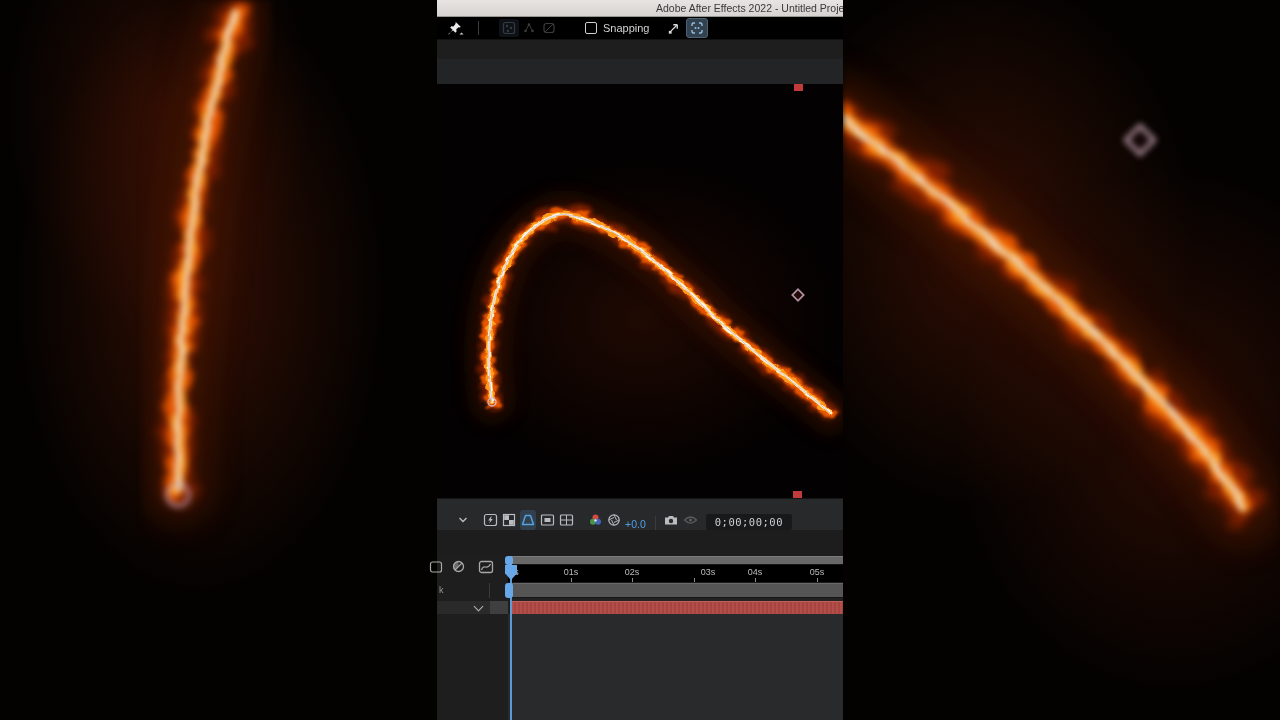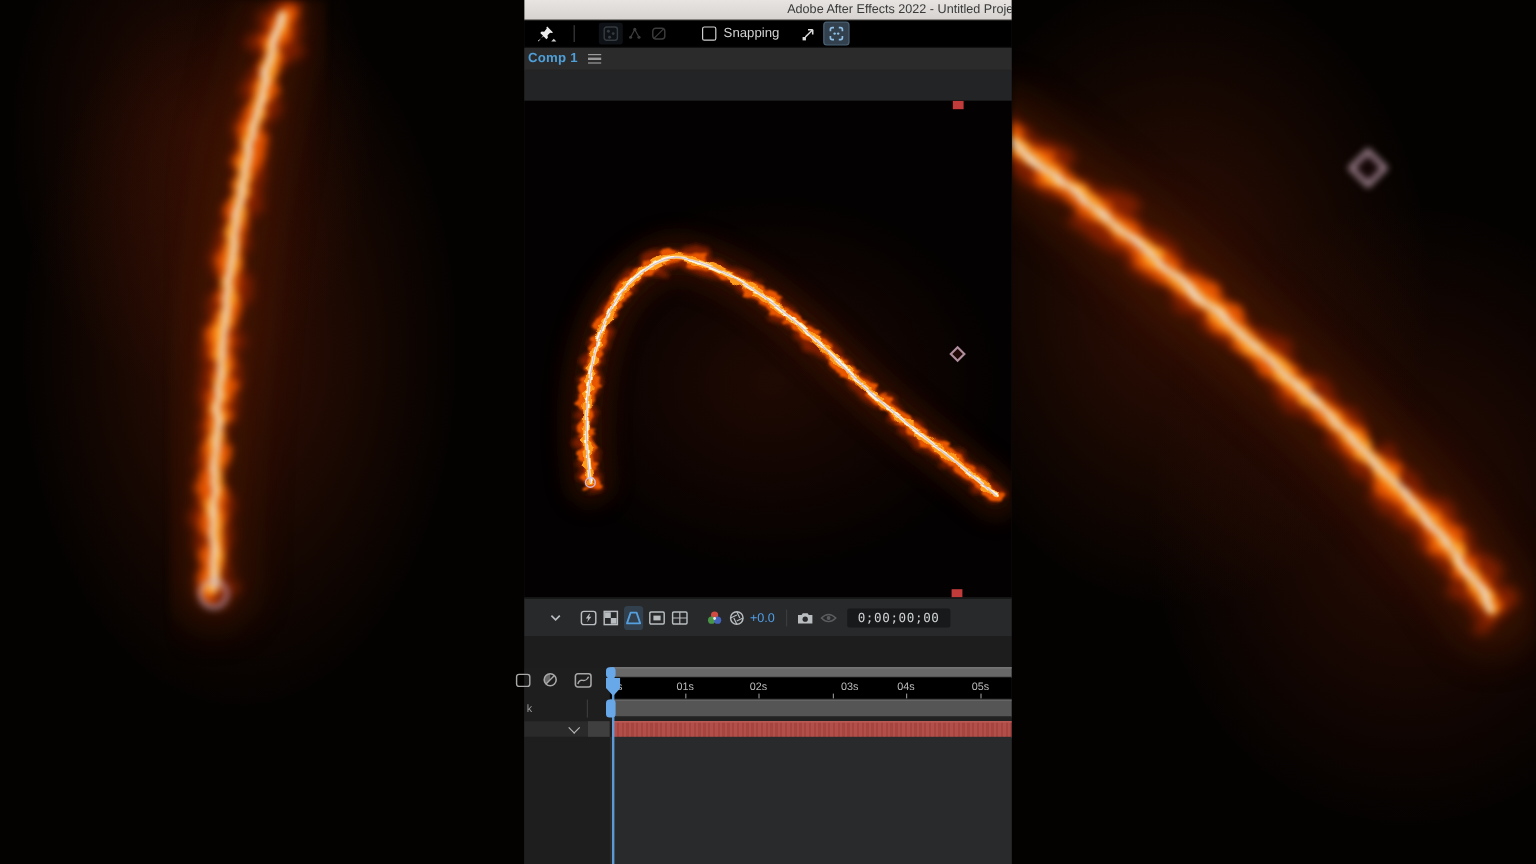--- a/index.html
+++ b/index.html
@@ -50,21 +50,21 @@
     border-bottom:1px solid #0c0c0c;}
 
   .compview{position:absolute;left:0;top:84px;width:406px;height:414px;overflow:hidden;
     background:radial-gradient(260px 210px at 205px 235px, rgba(70,20,5,.42), rgba(0,0,0,0) 75%),#030101;}
   .handle{position:absolute;width:9px;height:7px;background:#c23b3b;}
   .handle.top{left:357px;top:0;}
   .handle.bottom{left:356px;bottom:0;}
 
   .comptoolbar{position:absolute;left:0;top:498px;width:406px;height:31px;background:#28292b;
     border-top:1px solid #151515;border-bottom:1px solid #151515;
-    display:flex;align-items:center;}
+    display:flex;align-items:flex-end;}
   .cbtn{position:relative;display:flex;align-items:center;justify-content:center;
         height:20px;border-radius:2px;margin:0 2px;}
   .cbtn.hl{background:#31404c;border-radius:3px;}
   .csep{width:1px;height:14px;background:#3b3c3e;margin:0 5px;}
   .exposure{font-size:10.5px;color:#4f9fe8;margin:0 4px 0 2px;}
   .timecode{background:#18191a;border-radius:2px;padding:2px 9px;margin-left:6px;
     font-family:"DejaVu Sans Mono",monospace;font-size:10.5px;color:#cfd2d4;letter-spacing:.5px;}
 
   .tlgap{position:absolute;left:0;top:530px;width:406px;height:26px;background:#1d1d1e;
     border-bottom:1px solid #151515;}
@@ -214,28 +214,20 @@
       </div>
       <div class="tbtn sel-box" style="margin-left:2px">
         <svg width="14" height="14" viewBox="0 0 14 14">
           <path d="M2 5V3.5Q2 2 3.5 2H5M9 2h1.5Q12 2 12 3.5V5M12 9v1.5Q12 12 10.5 12H9M5 12H3.5Q2 12 2 10.5V9" fill="none" stroke="#8fc1e8" stroke-width="1.4"></path>
           <circle cx="5.5" cy="7" r="1" fill="#8fc1e8"></circle>
             <circle cx="8.5" cy="7" r="1" fill="#8fc1e8"></circle>
         </svg>
       </div>
     </div>
 
-    <div class="tabrow">
-      <span class="tab-label">Comp 1</span>
-      <span class="hamb">
-          <i></i>
-          <i></i>
-          <i></i>
-        </span>
-    </div>
 
     <div class="panelgap"></div>
 
     <div class="compview">
       <svg width="406" height="414" viewBox="0 0 406 414">
         <defs>
           <path id="arcC" d="M55,318 C47,263 52,183 92,148 C107,134 122,129 132,131 C178,141 219,175 265,221 C307,263 367,305 393,329" fill="none"></path>
           <filter id="CfA" x="-60%" y="-60%" width="220%" height="220%">
               <feGaussianBlur stdDeviation="9"></feGaussianBlur>
             </filter>

